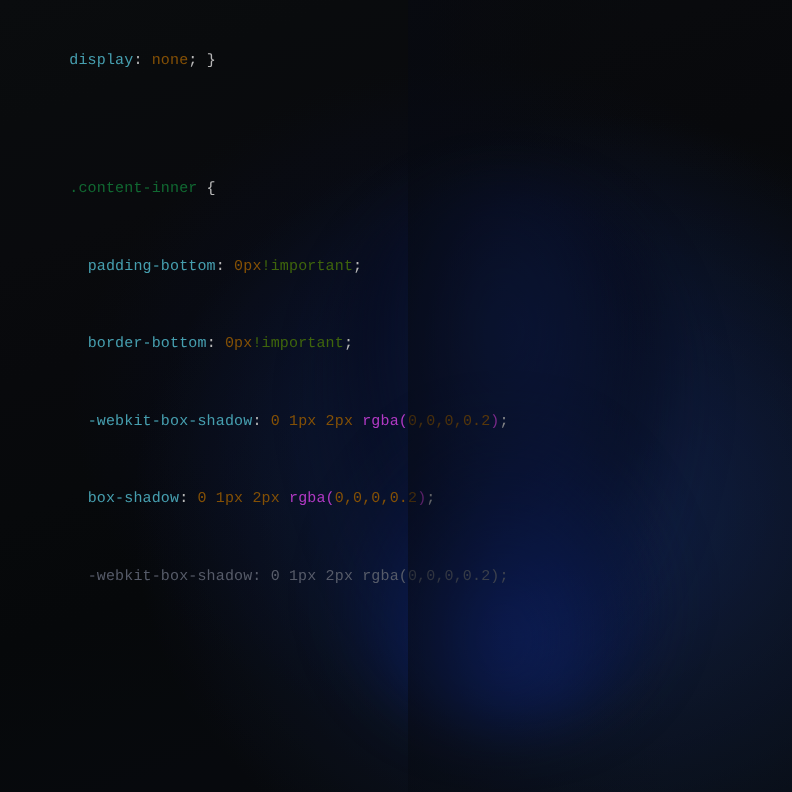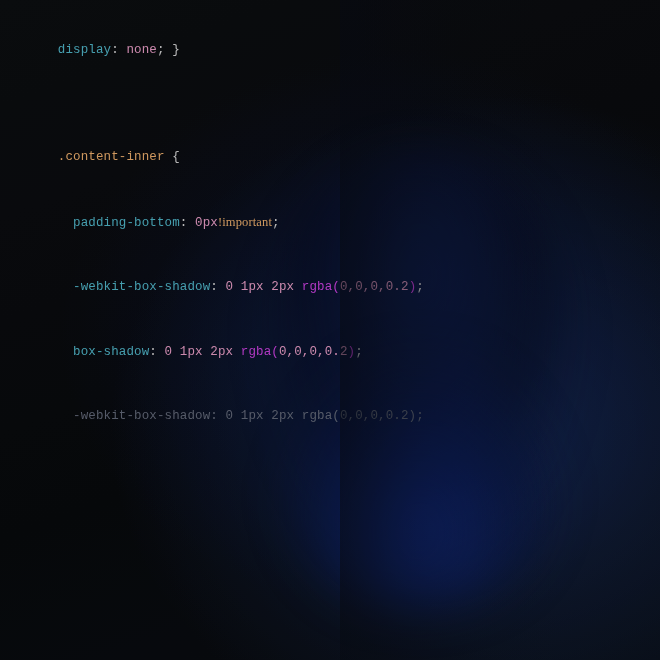--- a/index.html
+++ b/index.html
@@ -66,25 +66,25 @@
       display: block;
       font-size: 12.5px;
       line-height: 1.72;
       white-space: pre;
       padding-left: 12px;
       letter-spacing: 0.01em;
     }
 
     
     .c-white   { color: #e0e0e0; }
-    .c-yellow  { color: #fdba74; margin-top: 44px; }
+    .c-yellow  { color: #15803d; margin-top: 44px; }
     .c-cyan    { color: #56c2d6; }
-    .c-orange  { color: #f9a8d4; }
+    .c-orange  { color: #a16207; }
     .c-green   { color: #d946ef; }
-    .c-pink    { color: #fdba74; font-family: Liberation Serif, serif; }
+    .c-pink    { color: #4d7c0f; }
     .c-gray    { color: #6a7080; }
 
     
     .fade-overlay {
       position: absolute;
       top: 0;
       right: 0;
       width: 320px;
       height: 100%;
       background: linear-gradient(to left,
@@ -125,20 +125,23 @@
 
     <span class="code-line">
       <span class="c-yellow">.content-inner</span><span class="c-white"> {</span>
     </span>
 
     <span class="code-line">
       <span class="c-white">  </span><span class="c-cyan">padding-bottom</span><span class="c-white">: </span><span class="c-orange">0px</span><span class="c-pink">!important</span><span class="c-white">;</span>
     </span>
 
 
+    <span class="code-line">
+      <span class="c-white">  </span><span class="c-cyan">border-bottom</span><span class="c-white">: </span><span class="c-orange">0px</span><span class="c-pink">!important</span><span class="c-white">;</span>
+    </span>
 
     <span class="code-line">
       <span class="c-white">  </span><span class="c-cyan">-webkit-box-shadow</span><span class="c-white">: </span><span class="c-orange">0 1px 2px </span><span class="c-green">rgba(</span><span class="c-orange">0,0,0,0.2</span><span class="c-green">)</span><span class="c-white">;</span>
     </span>
 
     <span class="code-line">
       <span class="c-white">  </span><span class="c-cyan">box-shadow</span><span class="c-white">: </span><span class="c-orange">0 1px 2px </span><span class="c-green">rgba(</span><span class="c-orange">0,0,0,0.2</span><span class="c-green">)</span><span class="c-white">;</span>
     </span>
 
     <span class="code-line">

